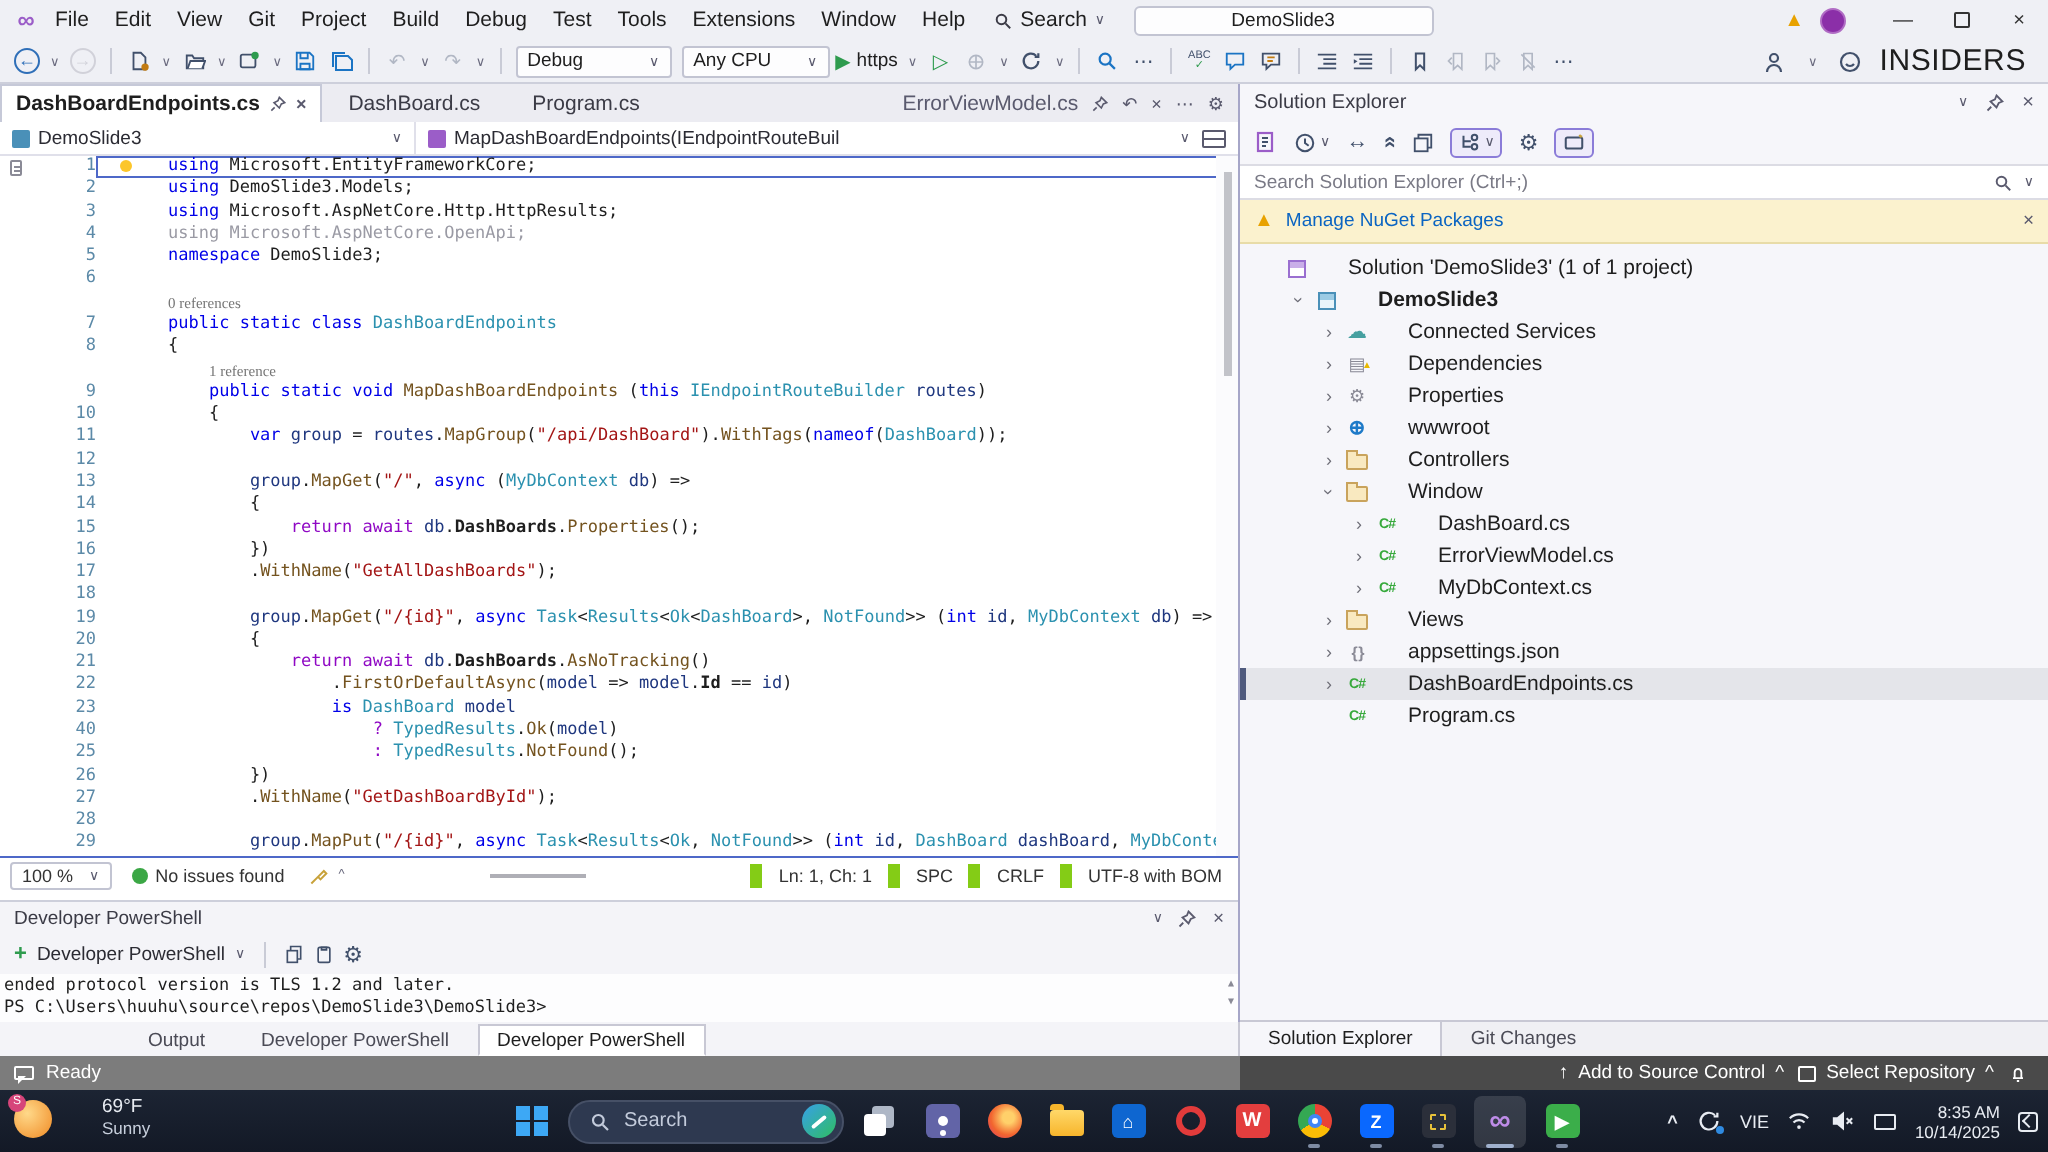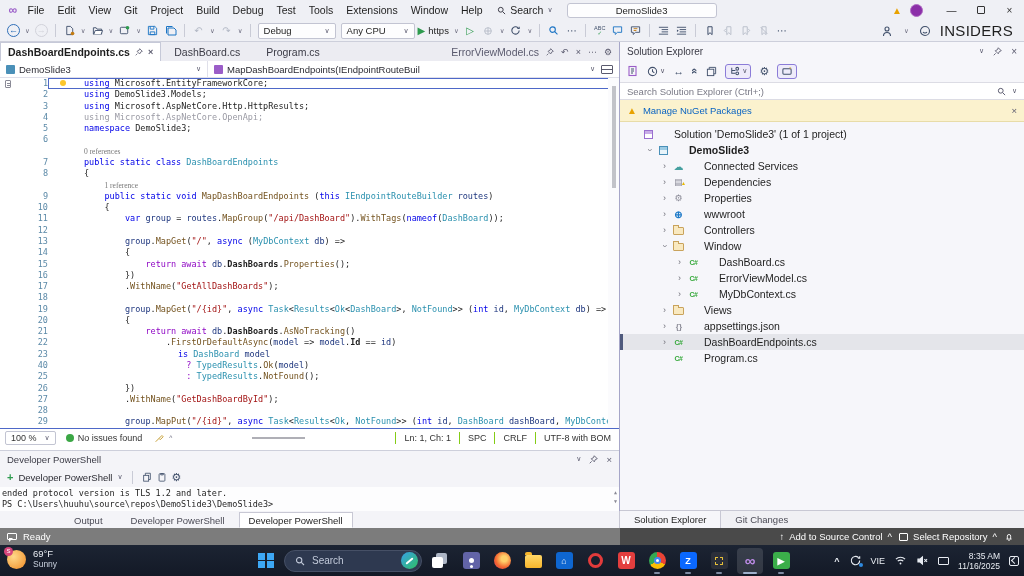--- a/index.html
+++ b/index.html
@@ -72,21 +72,21 @@
   .mrg-doc { position:absolute; left:5px; top:2px; width:6px; height:8px; border:1px solid #8A8A96; border-radius:1px; }
   .mrg-doc::after { content:''; position:absolute; left:1px; top:2px; width:3px; border-top:1px solid #8A8A96; box-shadow:0 2px 0 #8A8A96; }
 
   
   #edstatus { height:18px; background:#FFF; border-top:1px solid #4E68C8; display:flex; align-items:center; font-size:9px; color:#333; padding-left:5px; flex:none; }
   #zoombox { border:1px solid #C2C4D2; height:14px; display:flex; align-items:center; gap:8px; padding:0 5px; border-radius:2px; }
   #health { display:flex; align-items:center; gap:4px; margin-left:10px; }
   .gdot { width:8px; height:8px; border-radius:50%; background:#3BA745; color:#FFF; font-size:6px; line-height:8px; text-align:center; }
   #hsb { flex:1; height:2px; margin:0 18px; position:relative; }
   #hsb-thumb { position:absolute; left:32%; width:29%; height:2px; background:#AFAFB6; }
-  .stat-cell { border-left:1px solid #84cc16; padding:0 8px; height:12px; display:flex; align-items:center; }
+  .stat-cell { border-left:6px solid #84cc16; padding:0 8px; height:12px; display:flex; align-items:center; }
 
   
   #terminal { height:82px; background:#F4F4F8; border-top:1px solid #CDCFDB; display:flex; flex-direction:column; flex:none; margin-top:4px; }
   #term-header { height:16px; display:flex; align-items:center; padding:0 7px; font-size:9.5px; color:#3B3B46; }
   #term-hicons { margin-left:auto; display:flex; gap:8px; align-items:center; color:#5A5A6E; }
   #term-toolbar { height:20px; display:flex; align-items:center; gap:5px; padding:0 7px; font-size:9.5px; color:#2B2B33; }
   #term-plus { color:#2E9B4E; font-size:11px; font-weight:bold; }
   #term-body { height:24px; background:#FDFDFE; font-family:"DejaVu Sans Mono",monospace; font-size:8.5px; line-height:11px; color:#1E1E1E; padding:1px 0 0 2px; position:relative; }
   #term-scroll { position:absolute; right:2px; top:1px; font-size:5px; color:#8A8A96; line-height:9px; text-align:center; }
   #term-tabs { height:18px; display:flex; align-items:center; font-size:9.5px; color:#4B4B56; padding-left:60px; gap:0; }
@@ -131,21 +131,21 @@
   .bubble::after { content:''; position:absolute; left:1px; bottom:-3px; border:2px solid transparent; border-top-color:#FFF; border-left-color:#FFF; width:0; }
   #sb-right { flex:1; background:#4A4A4A; display:flex; align-items:center; justify-content:flex-end; gap:7px; padding-right:10px; }
   .sb-item { display:flex; align-items:center; gap:5px; }
   .repo-ic { width:9px; height:8px; border:1px solid #FFF; border-radius:1px; }
 
   
   #taskbar { height:31px; background:linear-gradient(180deg,#1C2433,#131926); position:relative; color:#E8ECF2; flex:none; }
   #weather { position:absolute; left:7px; top:3px; display:flex; gap:7px; align-items:center; }
   #sun { width:19px; height:19px; border-radius:50%; background:radial-gradient(circle at 35% 35%,#FFD98A,#F08A24); position:relative; }
   #sun-badge { position:absolute; left:-3px; top:-3px; width:9px; height:9px; border-radius:50%; background:#D6457A; color:#FFF; font-size:6px; line-height:9px; text-align:center; }
-  #wtext { line-height:11px; }
+  #wtext { line-height:11px;margin-left:18px; }
   #wtemp { font-size:9.5px; } #wcond { font-size:8.5px; color:#C7CFDC; }
   #tb-center { position:absolute; left:253px; top:2px; display:flex; align-items:center; gap:5px; height:27px; }
   #start-btn { width:26px; height:26px; display:flex; align-items:center; justify-content:center; }
   #start-logo { display:grid; grid-template-columns:7px 7px; grid-gap:1.5px; }
   #start-logo div { width:7px; height:7px; background:#3DA8F5; }
   #tb-search { width:138px; height:22px; border-radius:11px; background:#2E3950; border:1px solid #465066; display:flex; align-items:center; gap:7px; padding:0 3px 0 10px; color:#C3CBDB; font-size:10px; }
   #bing-badge { margin-left:auto; width:17px; height:17px; border-radius:50%; background:linear-gradient(135deg,#37A0E8,#2FBE62); position:relative; }
   #bing-badge::after { content:''; position:absolute; left:4px; top:8px; width:9px; height:2px; background:#FFF; transform:rotate(-40deg); border-radius:1px; }
   .app { width:26px; height:26px; border-radius:4px; display:flex; align-items:center; justify-content:center; position:relative; }
   .app.active { background:rgba(255,255,255,.13); }
@@ -429,21 +429,21 @@
             <div class="crow"><span class="cmargin"></span><span class="cnum">13</span><span class="cbody" style="padding-left: calc(8ch + 36px);"><span class="seg v">group</span><span class="seg d">.</span><span class="seg m">MapGet</span><span class="seg d">(</span><span class="seg s">"/"</span><span class="seg d">, </span><span class="seg k">async</span><span class="seg d"> (</span><span class="seg t">MyDbContext</span><span class="seg v"> db</span><span class="seg d">) =&gt;</span></span></div>
             <div class="crow"><span class="cmargin"></span><span class="cnum">14</span><span class="cbody" style="padding-left: calc(8ch + 36px);"><span class="seg d">{</span></span></div>
             <div class="crow"><span class="cmargin"></span><span class="cnum">15</span><span class="cbody" style="padding-left: calc(12ch + 36px);"><span class="seg c">return await</span><span class="seg v"> db</span><span class="seg d">.</span><span class="seg b">DashBoards</span><span class="seg d">.</span><span class="seg m">Properties</span><span class="seg d">();</span></span></div>
             <div class="crow"><span class="cmargin"></span><span class="cnum">16</span><span class="cbody" style="padding-left: calc(8ch + 36px);"><span class="seg d">})</span></span></div>
             <div class="crow"><span class="cmargin"></span><span class="cnum">17</span><span class="cbody" style="padding-left: calc(8ch + 36px);"><span class="seg d">.</span><span class="seg m">WithName</span><span class="seg d">(</span><span class="seg s">"GetAllDashBoards"</span><span class="seg d">);</span></span></div>
             <div class="crow"><span class="cmargin"></span><span class="cnum">18</span><span class="cbody" style="padding-left: calc(0ch + 36px);"></span></div>
             <div class="crow"><span class="cmargin"></span><span class="cnum">19</span><span class="cbody" style="padding-left: calc(8ch + 36px);"><span class="seg v">group</span><span class="seg d">.</span><span class="seg m">MapGet</span><span class="seg d">(</span><span class="seg s">"/{id}"</span><span class="seg d">, </span><span class="seg k">async</span><span class="seg t"> Task</span><span class="seg d">&lt;</span><span class="seg t">Results</span><span class="seg d">&lt;</span><span class="seg t">Ok</span><span class="seg d">&lt;</span><span class="seg t">DashBoard</span><span class="seg d">&gt;, </span><span class="seg t">NotFound</span><span class="seg d">&gt;&gt; (</span><span class="seg k">int</span><span class="seg v"> id</span><span class="seg d">, </span><span class="seg t">MyDbContext</span><span class="seg v"> db</span><span class="seg d">) =&gt;</span></span></div>
             <div class="crow"><span class="cmargin"></span><span class="cnum">20</span><span class="cbody" style="padding-left: calc(8ch + 36px);"><span class="seg d">{</span></span></div>
             <div class="crow"><span class="cmargin"></span><span class="cnum">21</span><span class="cbody" style="padding-left: calc(12ch + 36px);"><span class="seg c">return await</span><span class="seg v"> db</span><span class="seg d">.</span><span class="seg b">DashBoards</span><span class="seg d">.</span><span class="seg m">AsNoTracking</span><span class="seg d">()</span></span></div>
             <div class="crow"><span class="cmargin"></span><span class="cnum">22</span><span class="cbody" style="padding-left: calc(16ch + 36px);"><span class="seg d">.</span><span class="seg m">FirstOrDefaultAsync</span><span class="seg d">(</span><span class="seg v">model</span><span class="seg d"> =&gt; </span><span class="seg v">model</span><span class="seg d">.</span><span class="seg b">Id</span><span class="seg d"> == </span><span class="seg v">id</span><span class="seg d">)</span></span></div>
-            <div class="crow"><span class="cmargin"></span><span class="cnum">23</span><span class="cbody" style="padding-left: calc(16ch + 36px); margin-left: 12px;"><span class="seg k">is</span><span class="seg t"> DashBoard</span><span class="seg v"> model</span></span></div>
+            <div class="crow"><span class="cmargin"></span><span class="cnum">23</span><span class="cbody" style="padding-left: calc(16ch + 36px);"><span class="seg k">is</span><span class="seg t"> DashBoard</span><span class="seg v"> model</span></span></div>
             <div class="crow"><span class="cmargin"></span><span class="cnum">40</span><span class="cbody" style="padding-left: calc(20ch + 36px);"><span class="seg c">?</span><span class="seg t"> TypedResults</span><span class="seg d">.</span><span class="seg m">Ok</span><span class="seg d">(</span><span class="seg v">model</span><span class="seg d">)</span></span></div>
             <div class="crow"><span class="cmargin"></span><span class="cnum">25</span><span class="cbody" style="padding-left: calc(20ch + 36px);"><span class="seg c">:</span><span class="seg t"> TypedResults</span><span class="seg d">.</span><span class="seg m">NotFound</span><span class="seg d">();</span></span></div>
             <div class="crow"><span class="cmargin"></span><span class="cnum">26</span><span class="cbody" style="padding-left: calc(8ch + 36px);"><span class="seg d">})</span></span></div>
             <div class="crow"><span class="cmargin"></span><span class="cnum">27</span><span class="cbody" style="padding-left: calc(8ch + 36px);"><span class="seg d">.</span><span class="seg m">WithName</span><span class="seg d">(</span><span class="seg s">"GetDashBoardById"</span><span class="seg d">);</span></span></div>
             <div class="crow"><span class="cmargin"></span><span class="cnum">28</span><span class="cbody" style="padding-left: calc(0ch + 36px);"></span></div>
             <div class="crow"><span class="cmargin"></span><span class="cnum">29</span><span class="cbody" style="padding-left: calc(8ch + 36px);"><span class="seg v">group</span><span class="seg d">.</span><span class="seg m">MapPut</span><span class="seg d">(</span><span class="seg s">"/{id}"</span><span class="seg d">, </span><span class="seg k">async</span><span class="seg t"> Task</span><span class="seg d">&lt;</span><span class="seg t">Results</span><span class="seg d">&lt;</span><span class="seg t">Ok</span><span class="seg d">, </span><span class="seg t">NotFound</span><span class="seg d">&gt;&gt; (</span><span class="seg k">int</span><span class="seg v"> id</span><span class="seg d">, </span><span class="seg t">DashBoard</span><span class="seg v"> dashBoard</span><span class="seg d">, </span><span class="seg t">MyDbConte</span></span></div>
           </div>
         <div id="vscroll">
             <div id="vthumb"></div>
           </div>
@@ -824,18 +824,18 @@
         </span>
       <span class="tray-ic">
           <svg width="13" height="11" viewBox="0 0 14 12" fill="none" stroke="#E8ECF2" stroke-width="1.1">
             <path d="M2 4.5v3h2L7 10V2L4 4.5H2z" fill="#E8ECF2"></path>
             <path d="M9 4.5l3 3M12 4.5l-3 3"></path>
           </svg>
         </span>
       <span id="touchpad-ic"></span>
       <span id="clock">
         <div>8:35 AM</div>
-        <div>11/16/2025</div>
+        <div>10/14/2025</div>
       </span>
       <span id="notif-ic"></span>
     </div>
   </div>
 </div>
 
 </body></html>

